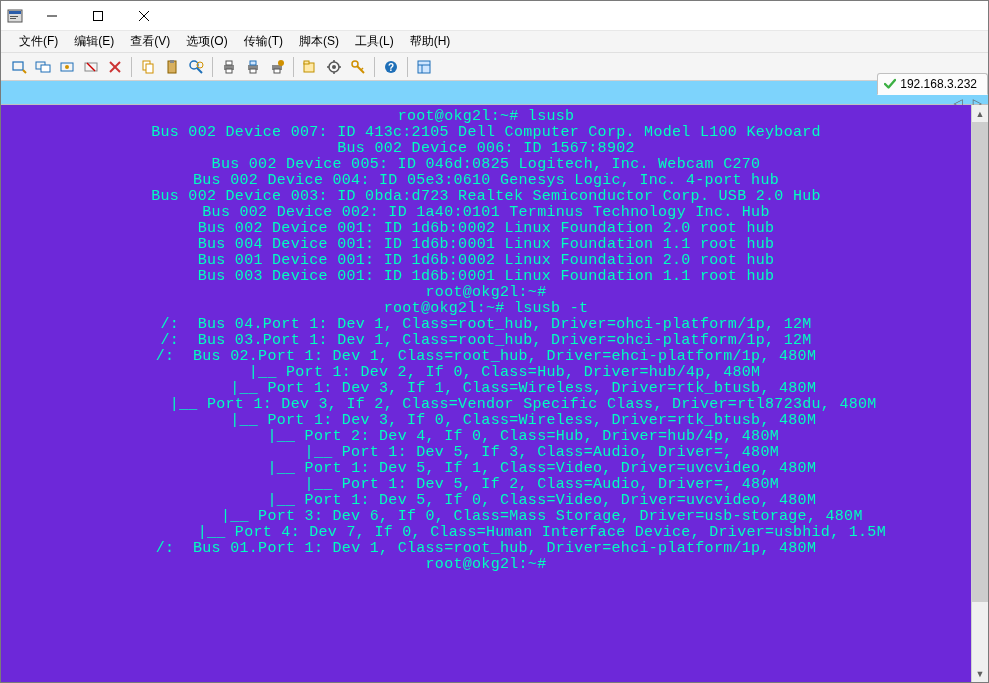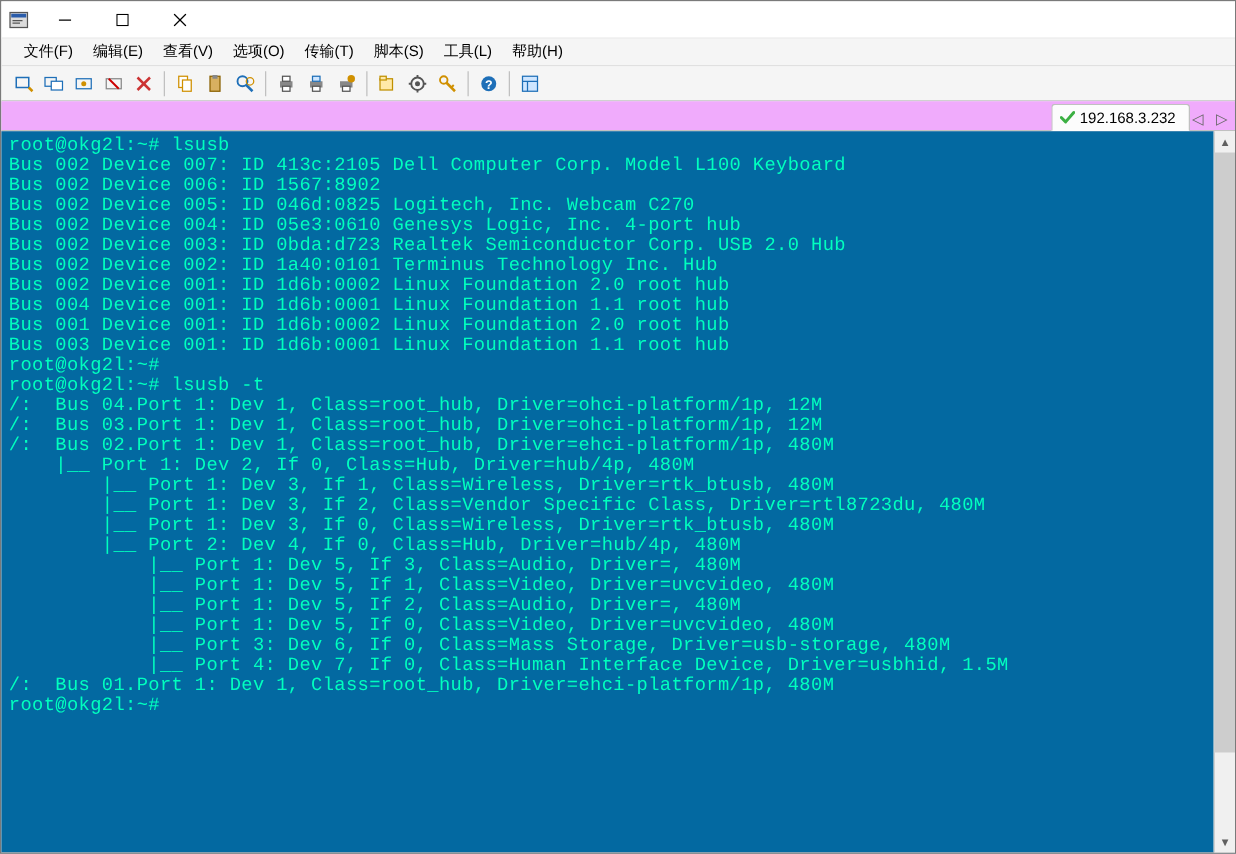--- a/index.html
+++ b/index.html
@@ -67,25 +67,26 @@
     border-radius: 2px;
   }
   .tbtn svg { width: 16px; height: 16px; }
   .tsep {
     width: 1px; height: 20px; background: #c0c0c0; margin: 0 4px;
   }
 
   .tabbar {
     display: flex;
     height: 24px;
-    background: #f0abfc;
+    background: #7dd3fc;
     align-items: flex-end;
     padding-left: 4px;
     border-bottom: 1px solid #c0c0c0;
-    justify-content: flex-end;
+    justify-content: center;
+    flex-direction: column;
   }
   .tab-left { display: flex; align-items: flex-end; }
   .tab {
     display: flex; align-items: center;
     height: 22px;
     padding: 0 10px 0 6px;
     background: #fcfcfc;
     border: 1px solid #c0c0c0;
     border-bottom: 1px solid #fcfcfc;
     border-radius: 3px 3px 0 0;
@@ -98,29 +99,30 @@
   .tab-nav { display: flex; align-items: center; padding-right: 4px; gap: 6px; }
   .tab-nav-btn { cursor: pointer; color: #666; font-size: 12px; padding: 2px; }
 
   .terminal-wrap {
     position: relative;
     height: calc(683px - 30px - 22px - 28px - 24px - 2px);
     display: flex;
   }
   .terminal {
     flex: 1;
-    background: #0369a1;
+    background: #6d28d9;
     color: #00ffbf;
     font-family: "Consolas","Courier New",monospace;
     font-size: 15px;
     line-height: 16px;
     padding: 4px 6px;
     white-space: pre;
     overflow: hidden;
     letter-spacing: 0.3px;
+    text-align: center;
   }
   .scrollbar {
     width: 17px;
     background: #f0f0f0;
     border-left: 1px solid #d0d0d0;
     position: relative;
   }
   .scroll-arrow {
     height: 17px; width: 100%;
     display: flex; align-items: center; justify-content: center;

